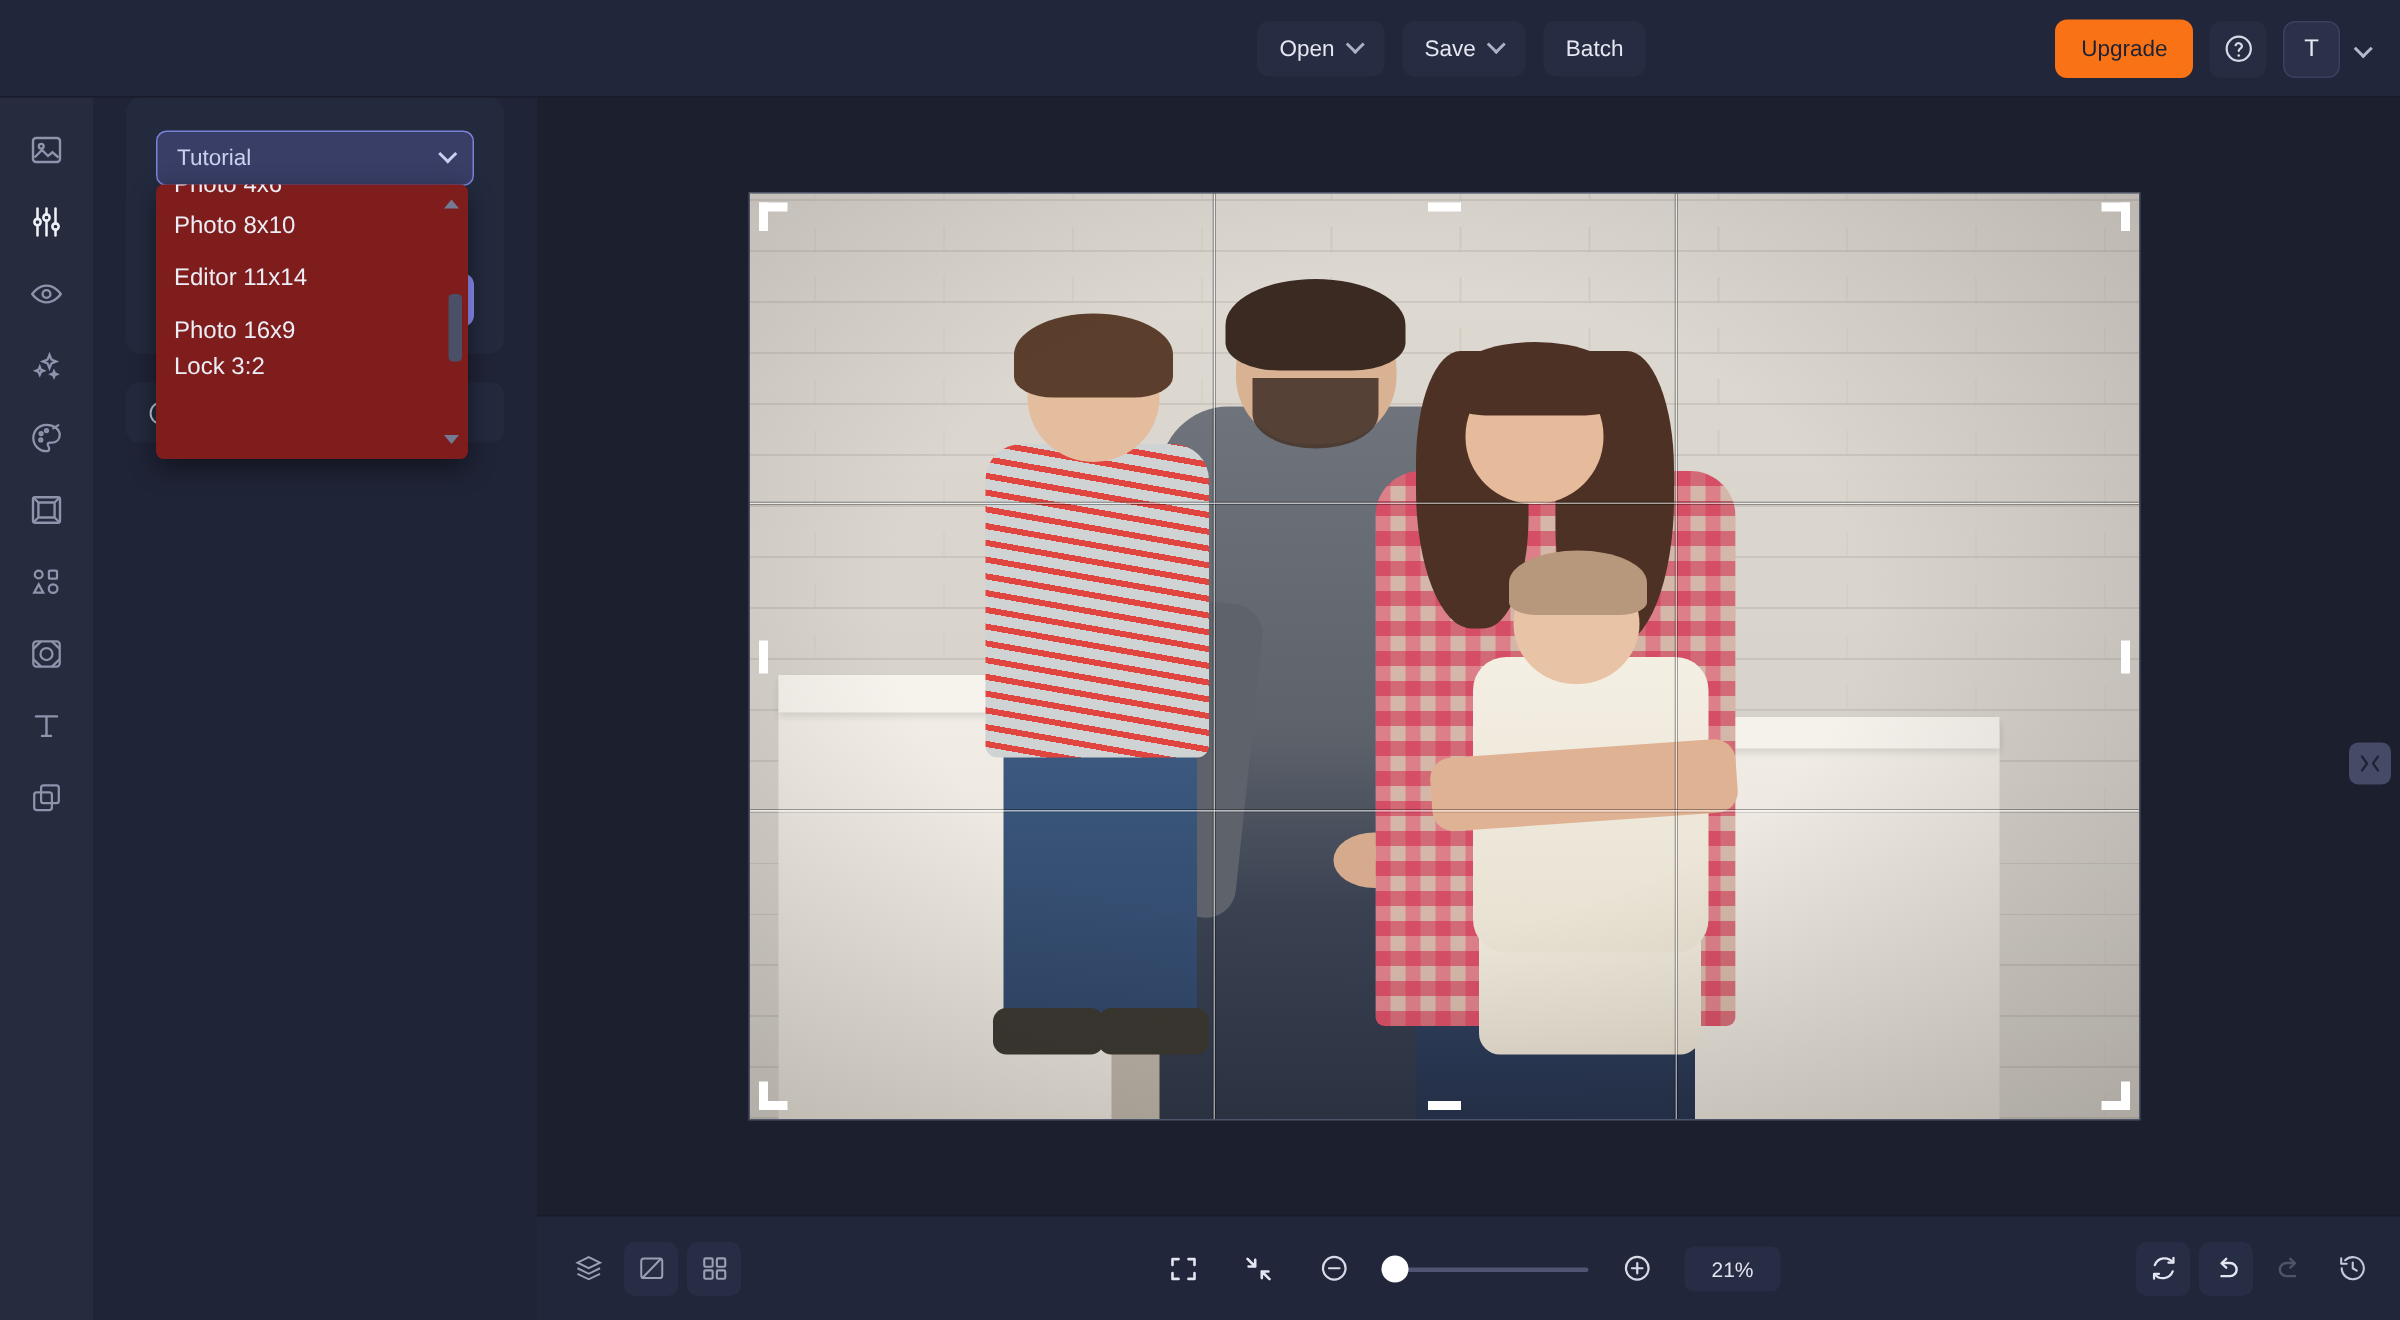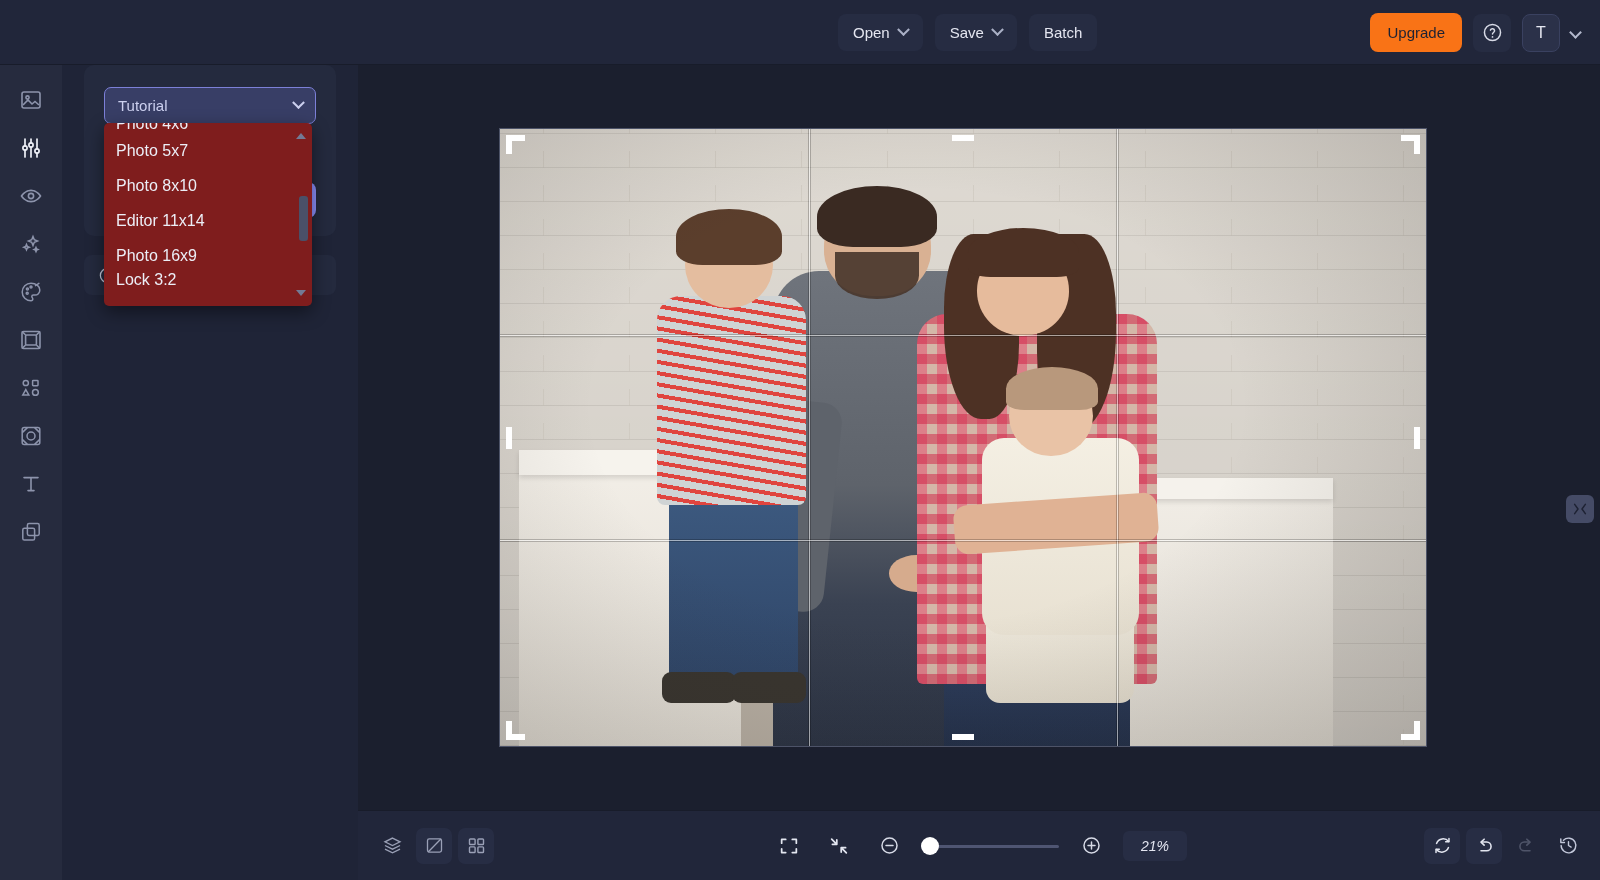--- a/index.html
+++ b/index.html
@@ -274,21 +274,21 @@
   .bb-left { display: flex; gap: 6px; margin-left: 16px; }
   .bb-ico {
     width: 36px; height: 36px; border-radius: 7px; display: flex;
     align-items: center; justify-content: center; cursor: pointer; background: transparent;
   }
   .bb-ico.fill { background: #272d44; }
   .bb-center {
     position: absolute; left: 0; right: 0; display: flex; align-items: center;
     justify-content: center; gap: 14px; pointer-events: none;
   }
-  .bb-center > * { pointer-events: auto; font-style: italic; }
+  .bb-center > * { pointer-events: auto; }
   .slider { width: 138px; height: 20px; position: relative; cursor: pointer; }
   .slider .track { position: absolute; left: 0; right: 0; top: 9px; height: 3px;
     background: #4f5572; border-radius: 2px; }
   .slider .knob { position: absolute; left: 0; top: 1px; width: 18px; height: 18px;
     border-radius: 50%; background: #fff; }
   .zoom-val {
     min-width: 64px; height: 30px; background: #272d44; border-radius: 6px;
     color: #e3e5f0; font-size: 14px; display: flex; align-items: center;
     justify-content: center; cursor: pointer;
   }
@@ -405,21 +405,20 @@
 
   <div class="card">
     <div class="select-box">
       <span class="val">Tutorial</span>
       <span class="sel-chev"></span>
     </div>
 
     <div class="dropdown">
       <div class="dd-scroll">
         <div class="dd-item clip-top">Photo 4x6</div>
-        <div class="dd-item">Photo 5x7</div>
         <div class="dd-item">Photo 8x10</div>
         <div class="dd-item">Editor 11x14</div>
         <div class="dd-item">Photo 16x9</div>
         <div class="dd-item clip-bot">Lock 3:2</div>
       </div>
       <span class="dd-arrow up"></span>
       <span class="dd-arrow down"></span>
       <span class="dd-thumb"></span>
     </div>
 

